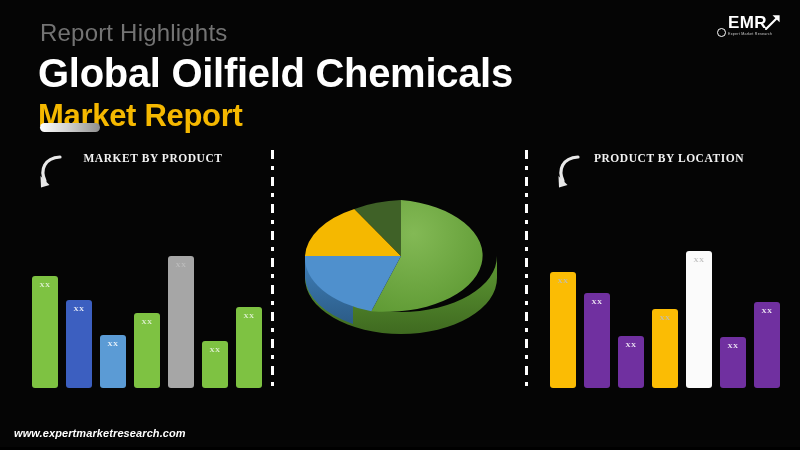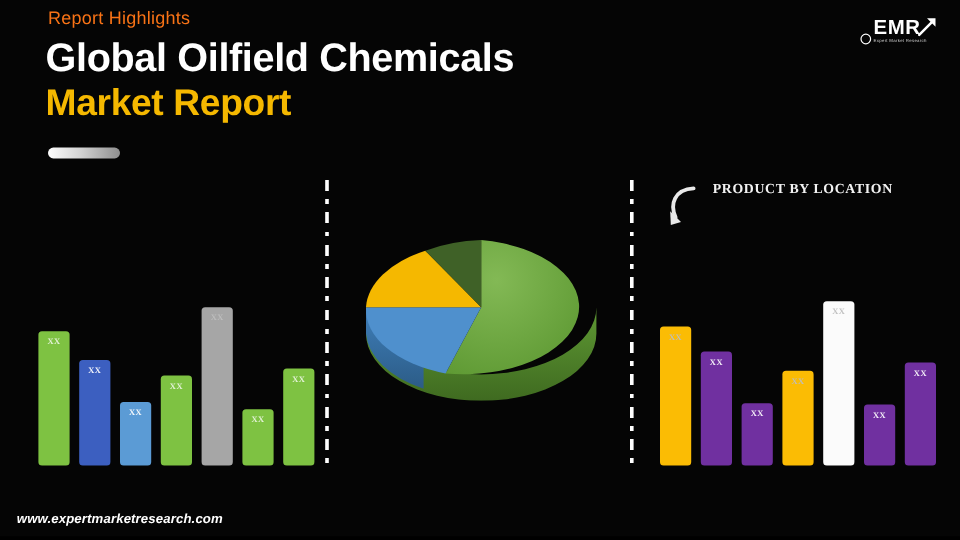--- a/index.html
+++ b/index.html
@@ -6,25 +6,25 @@
   body{
     width:800px;height:450px;background:#000000;overflow:hidden;
     font-family:"Liberation Sans","DejaVu Sans",sans-serif;
     position:relative;
   }
   .slide{position:absolute;inset:0;background:#050505;}
 
   
   .header{position:absolute;left:38px;top:8px;}
   .kicker{
-    font-size:15px;color:#f97316;font-weight:400;letter-spacing:.2px;
-    line-height:1.1;margin:0 0 4px 2px;
+    font-size:24px;color:#737373;font-weight:400;letter-spacing:.2px;
+    line-height:1.1;margin:12px 0 4px 2px;
   }
   .title1{
-    font-size:33px;color:#ffffff;font-weight:700;letter-spacing:-.3px;
+    font-size:40px;color:#ffffff;font-weight:700;letter-spacing:-.3px;
     line-height:1.15;margin:0 15px 2px 0;
   }
   .title2{
     font-size:31px;color:#f5b800;font-weight:700;letter-spacing:-.3px;
     line-height:1.15;margin:0;
   }
   .accent-pill{
     position:absolute;left:40px;top:123px;width:60px;height:9px;border-radius:5px;
     background:linear-gradient(90deg,#fdfdfd 0%,#d3d3d3 45%,#8f8f8f 100%);
   }
@@ -122,20 +122,27 @@
     <svg class="logo-arrow" viewBox="0 0 20 20">
       <path d="M2 17 L13 6" stroke="#ffffff" stroke-width="2.1" fill="none" stroke-linecap="round"></path>
       <path d="M8.5 3.2 L15.6 3.2 L15.6 10.3 Z" fill="#ffffff"></path>
     </svg>
   </div>
 
   <div class="divider div1"></div>
   <div class="divider div2"></div>
 
   <div class="panel p1">
+    <div class="panel-head">
+      <svg class="curl" viewBox="0 0 34 38">
+        <path d="M22 3 C6 4 2 16 7 27" stroke="#e9e9e9" stroke-width="3.2" fill="none" stroke-linecap="round"></path>
+        <path d="M2.5 22 L11.5 31 L3 33.5 Z" fill="#e9e9e9"></path>
+      </svg>
+      <div class="panel-title">MARKET BY PRODUCT</div>
+    </div>
     <div class="bars">
       <div class="bar-wrap" style="left:14px;width:26px;height:112px;">
         <div class="bar" style="height:112px;background:#7ec242;">
           <span class="bar-lbl">XX</span>
         </div>
       </div>
       <div class="bar-wrap" style="left:48px;width:26px;height:88px;">
         <div class="bar" style="height:88px;background:#3c5fc0;">
           <span class="bar-lbl dark">XX</span>
         </div>

